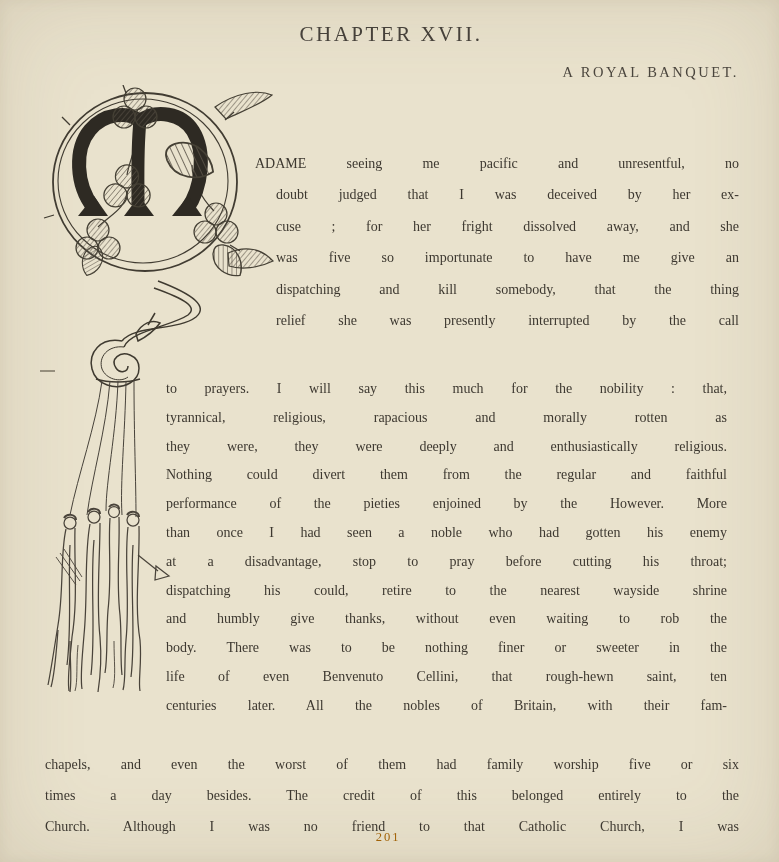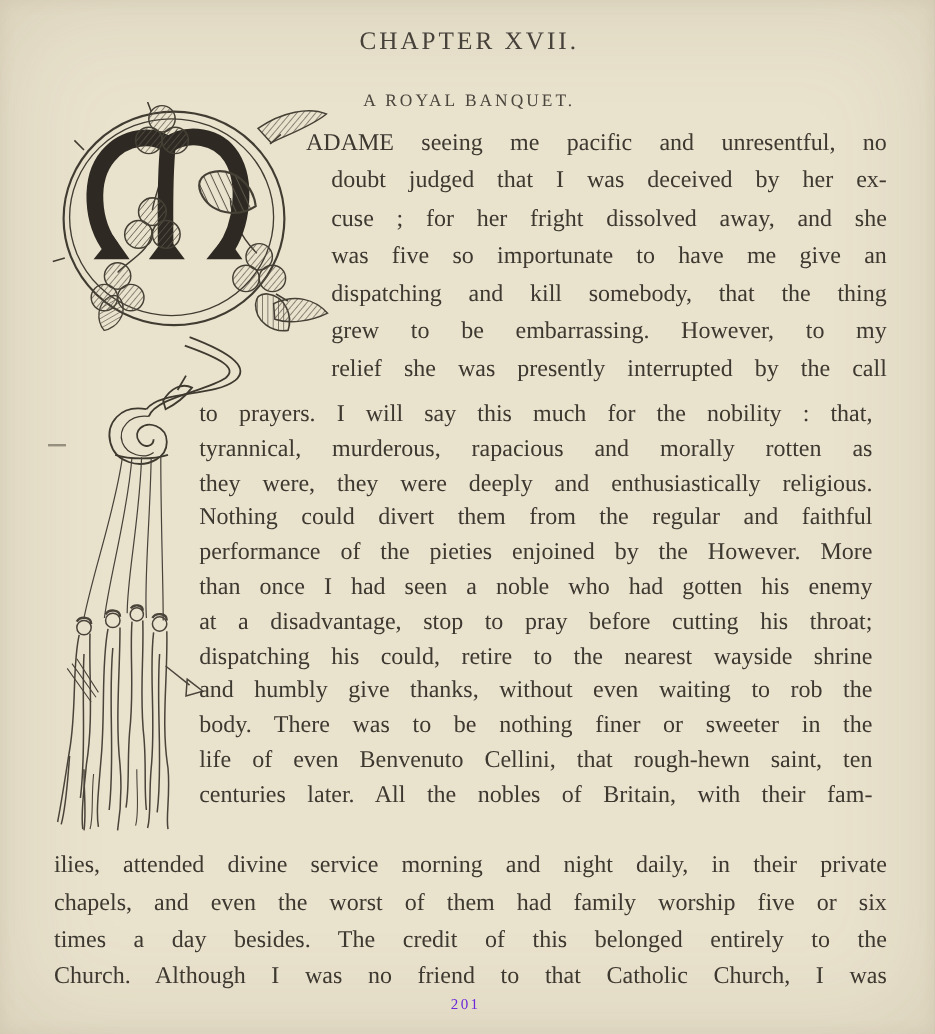--- a/index.html
+++ b/index.html
@@ -12,44 +12,44 @@
     font-family:"Liberation Serif", serif;
     color:#3d3830;
   }
   .chapter-heading{
     position:absolute;left:43px;top:22px;width:696px;
     text-align:center;
     font-size:21px;letter-spacing:2.5px;
     color:#46413a;
   }
   .chapter-subtitle{
-    position:absolute;left:43px;top:76px;width:696px;
-    text-align:center;
+    position:absolute;left:43px;top:64px;width:696px;
+    text-align:right;
     font-size:14.5px;letter-spacing:2.5px;
     color:#4a453d;
   }
-  .textblock{position:absolute;font-size:20px;}
+  .textblock{position:absolute;font-size:14px;margin-top:44px;}
   .textblock .line{
     text-align:justify;
     text-align-last:justify;
     white-space:normal;
     overflow:hidden;
   }
   .block-beside-initial{left:255px;top:104px;width:484px;}
   .block-beside-initial .line{line-height:31.4px;height:31.4px;}
   .block-beside-initial .line:not(:first-child){padding-left:21px;}
   .block-beside-tail{left:166px;top:331px;width:561px;}
   .block-beside-tail .line{line-height:28.8px;height:28.8px;}
   .block-full-width{left:45px;top:706px;width:694px;}
   .block-full-width .line{line-height:30.8px;height:30.8px;}
   .page-number{
     position:absolute;left:43px;top:830px;width:690px;
     text-align:center;
     font-size:12.5px;letter-spacing:2px;
-    color:#6d28d9;
+    color:#a16207;
   }
   .initial-illustration{position:absolute;left:30px;top:85px;width:245px;height:620px;}
   .speck{position:absolute;left:40px;top:370px;width:15px;height:2px;background:rgba(70,63,50,.5);}
 </style>
 </head>
 <body>
 
 <div class="page">
 
   <div class="chapter-heading">CHAPTER XVII.</div>
@@ -147,41 +147,39 @@
       <path d="M48,560 C46,580 48,596 45,606 M84,556 C84,576 86,592 83,603" stroke-width="0.9"></path>
     </g>
   </svg>
 
   <div class="textblock block-beside-initial">
       <div class="line">ADAME seeing me pacific and unresentful, no</div>
       <div class="line">doubt judged that I was deceived by her ex-</div>
       <div class="line">cuse ; for her fright dissolved away, and she</div>
       <div class="line">was five so importunate to have me give an</div>
       <div class="line">dispatching and kill somebody, that the thing</div>
-      <div class="line">grew to be embarrassing.  However, to my</div>
       <div class="line">relief she was presently interrupted by the call</div>
     </div>
 
   <div class="textblock block-beside-tail">
       <div class="line">to prayers.  I will say this much for the nobility : that,</div>
-      <div class="line">tyrannical, murderous, rapacious and morally rotten as</div>
+      <div class="line">tyrannical, religious, rapacious and morally rotten as</div>
       <div class="line">they were, they were deeply and enthusiastically religious.</div>
       <div class="line">Nothing could divert them from the regular and faithful</div>
       <div class="line">performance of the pieties enjoined by the However.  More</div>
       <div class="line">than once I had seen a noble who had gotten his enemy</div>
       <div class="line">at a disadvantage, stop to pray before cutting his throat;</div>
       <div class="line">dispatching his could, retire to the nearest wayside shrine</div>
       <div class="line">and humbly give thanks, without even waiting to rob the</div>
       <div class="line">body.  There was to be nothing finer or sweeter in the</div>
       <div class="line">life of even Benvenuto Cellini, that rough-hewn saint, ten</div>
       <div class="line">centuries later.  All the nobles of Britain, with their fam-</div>
     </div>
 
   <div class="textblock block-full-width">
-      <div class="line">ilies, attended divine service morning and night daily, in their private</div>
       <div class="line">chapels, and even the worst of them had family worship five or six</div>
       <div class="line">times a day besides.  The credit of this belonged entirely to the</div>
       <div class="line">Church.  Although I was no friend to that Catholic Church, I was</div>
     </div>
 
   <div class="page-number">201</div>
 
   <div class="speck"></div>
 </div>
 

